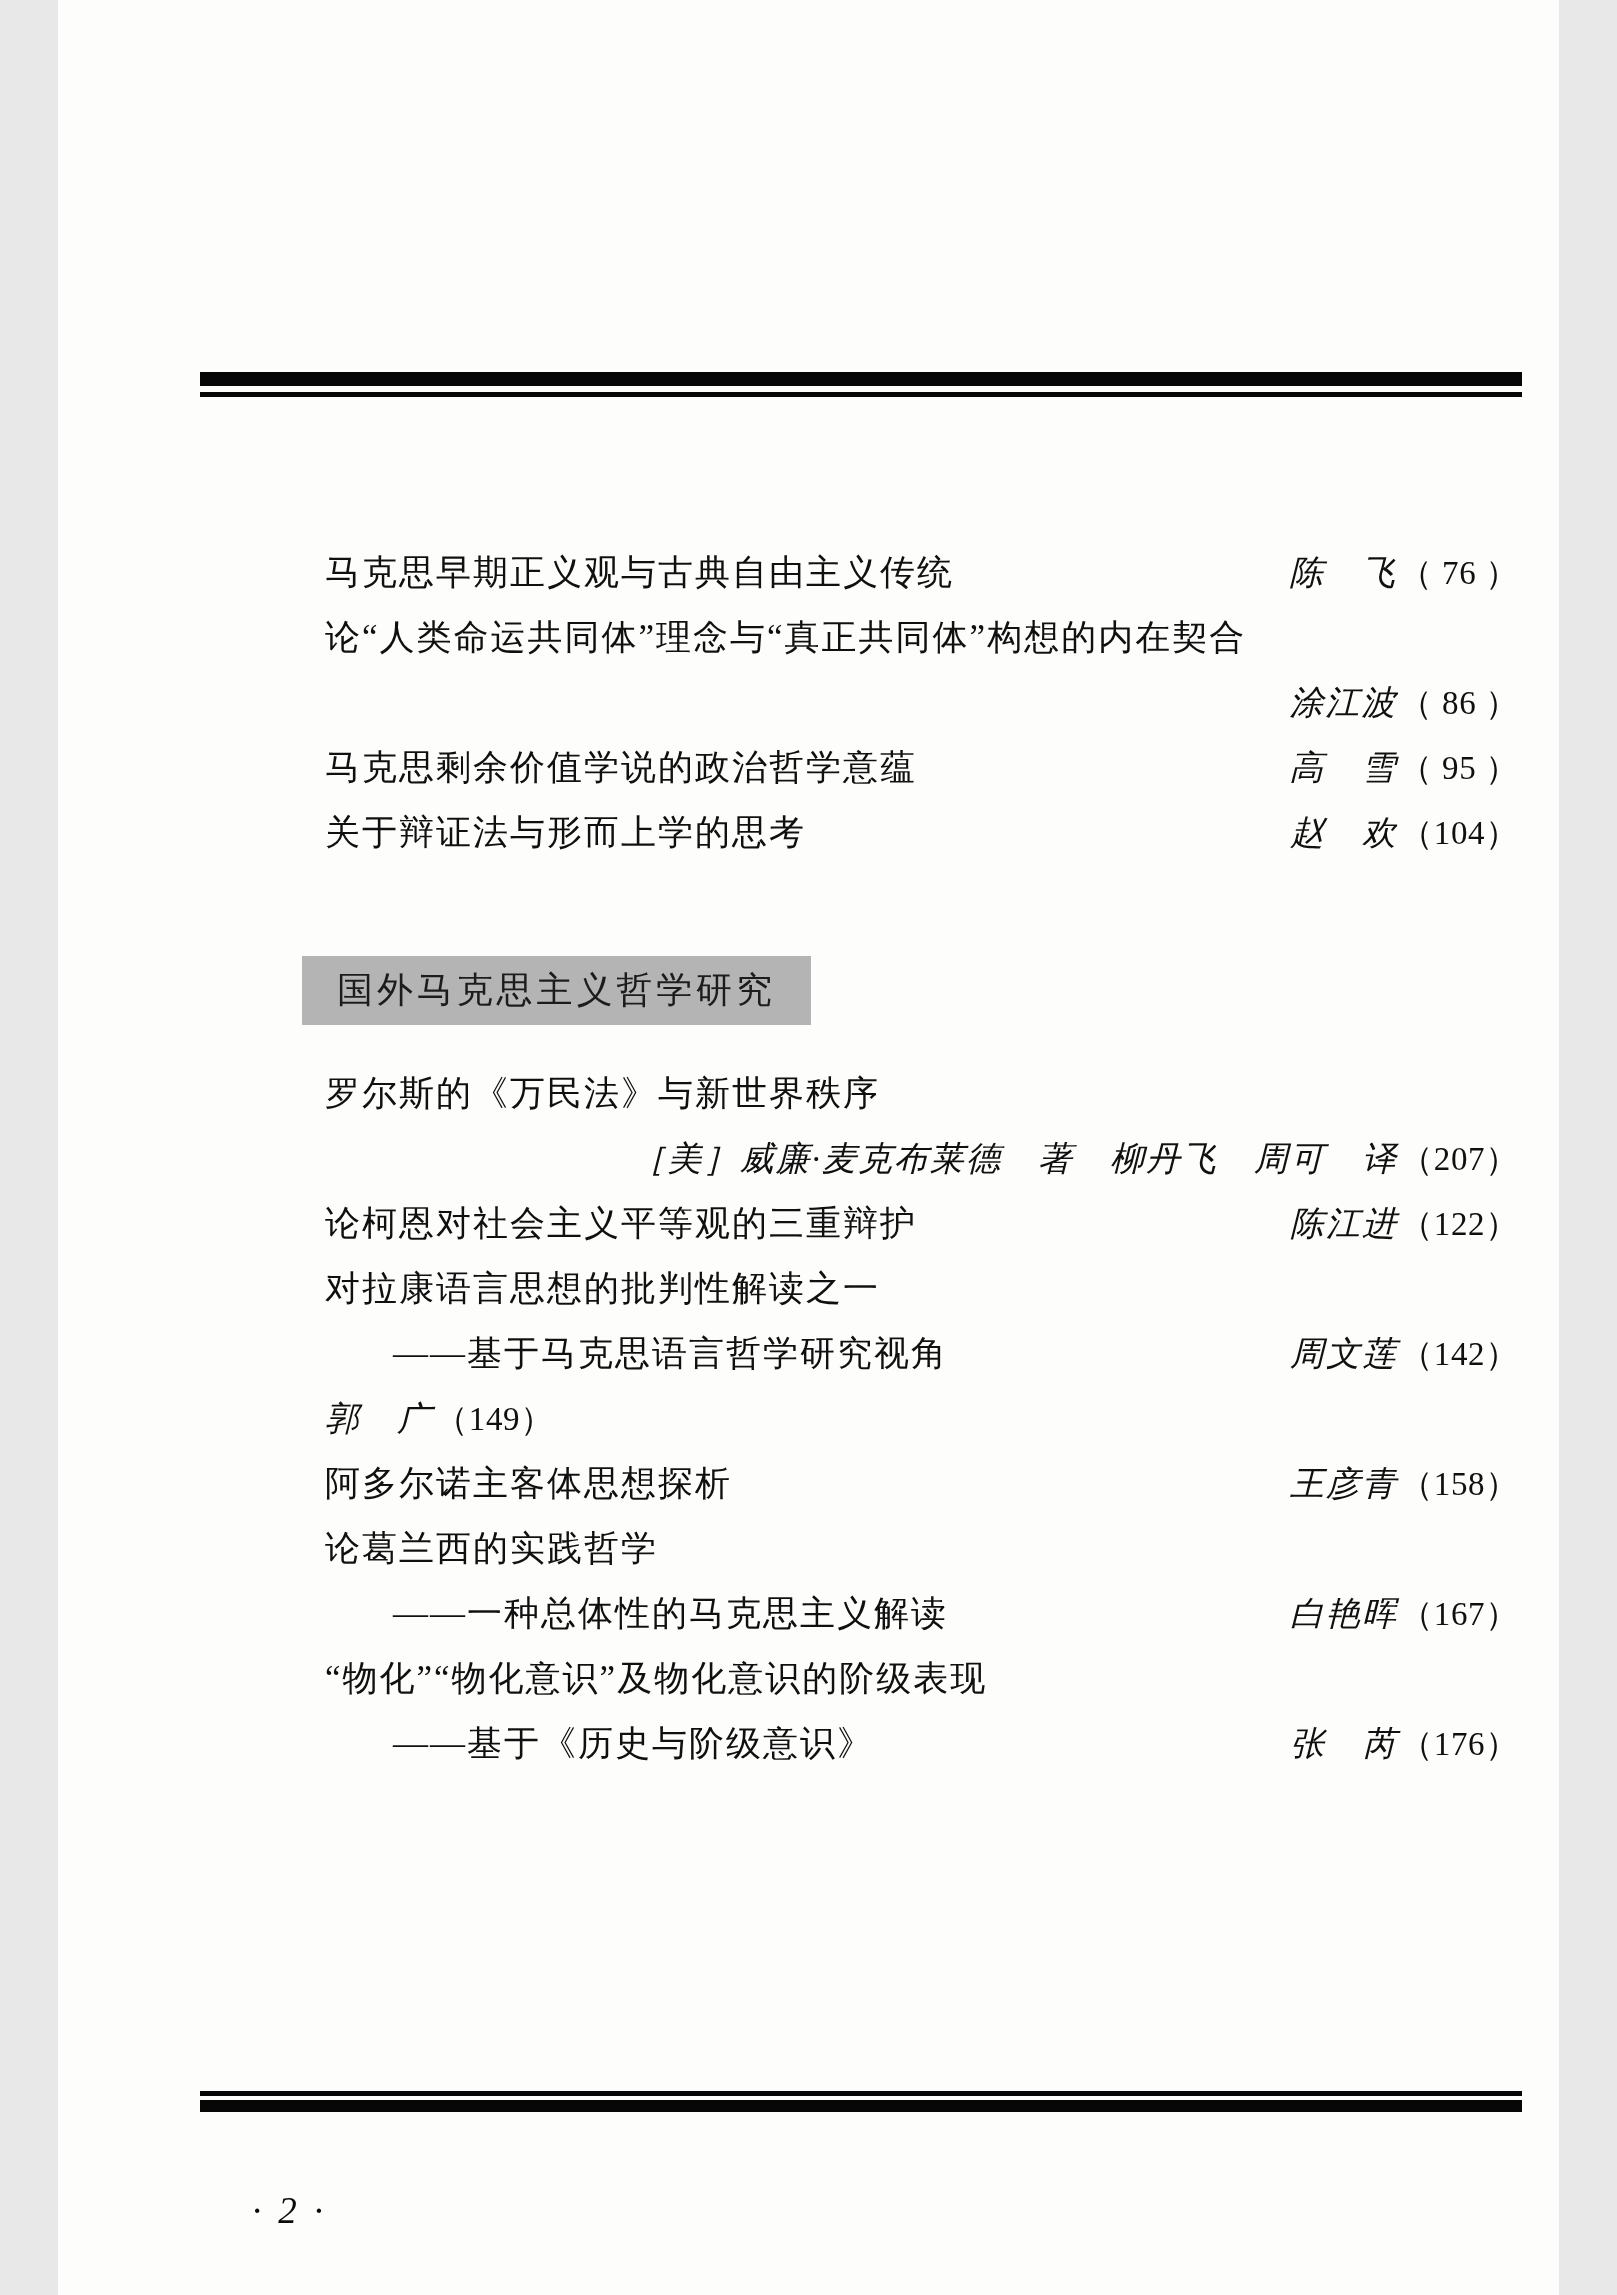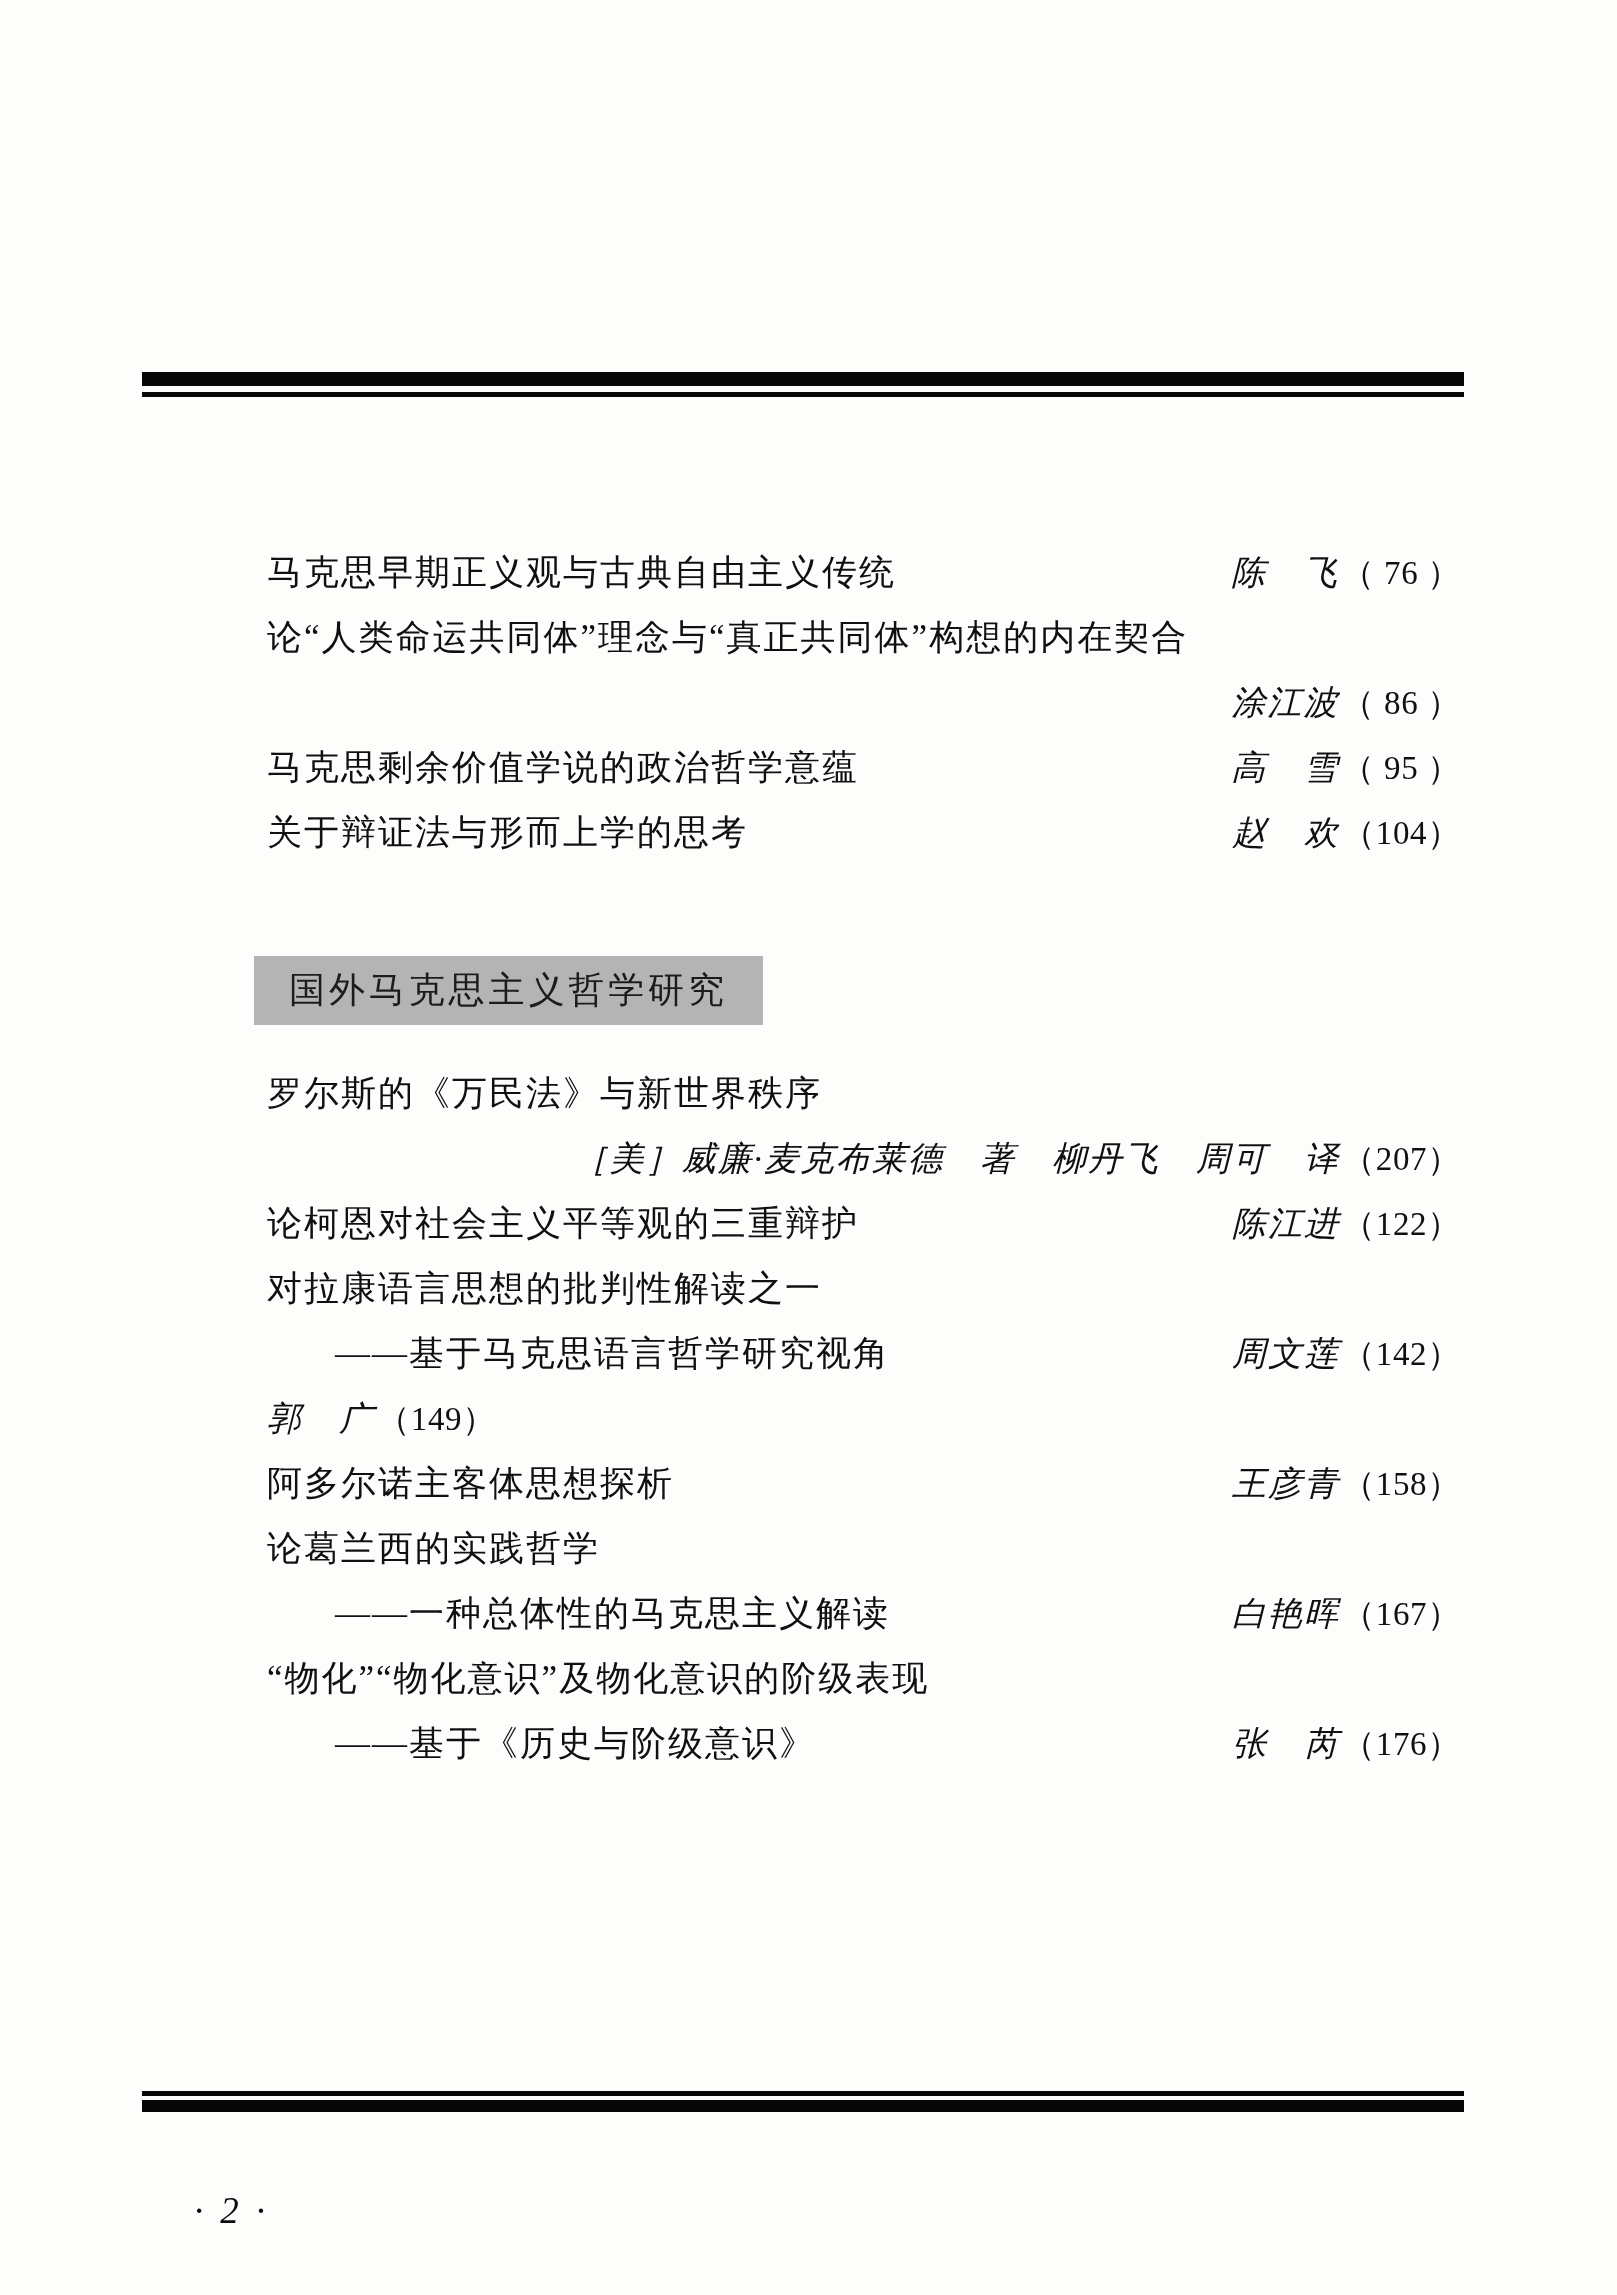--- a/index.html
+++ b/index.html
@@ -1,18 +1,18 @@
 <!DOCTYPE html>
 <html style="font-size:10.4px"><head>
 <meta charset="utf-8">
 <style>
   html, body { margin: 0; padding: 0; background: #e8e8e8; }
   .page {
     position: relative;
-    width: 1617px;
+    width: 1501px;
     height: 2295px;
     margin: 0 auto;
     background: #fdfdfc;
     font-family: "Liberation Serif", "DejaVu Serif", serif;
     color: #101010;
     overflow: hidden;
   }
   .rule { position: absolute; left: 142px; width: 1322px; background: #070707; }
   .rule.top-thick    { top: 372px;  height: 13.7px; }
   .rule.top-thin     { top: 392px;  height: 4.6px;  }
@@ -40,21 +40,21 @@
   .author {
     font-style: italic;
     font-size: 34px;
     letter-spacing: 2px;
     margin-right: 2px;
   }
   .pagenum { font-size: 33px; letter-spacing: 0.7px; font-style: normal; }
 
   .section-header {
     position: absolute;
-    left: 254px;
+    left: 244px;
     top: 956px;
     height: 69px;
     background: #b4b4b4;
     display: inline-flex;
     align-items: center;
     padding: 0 35px;
     font-family: "Liberation Sans", "DejaVu Sans", sans-serif;
     font-size: 36px;
     letter-spacing: 3.9px;
     color: #1c1c1c;

